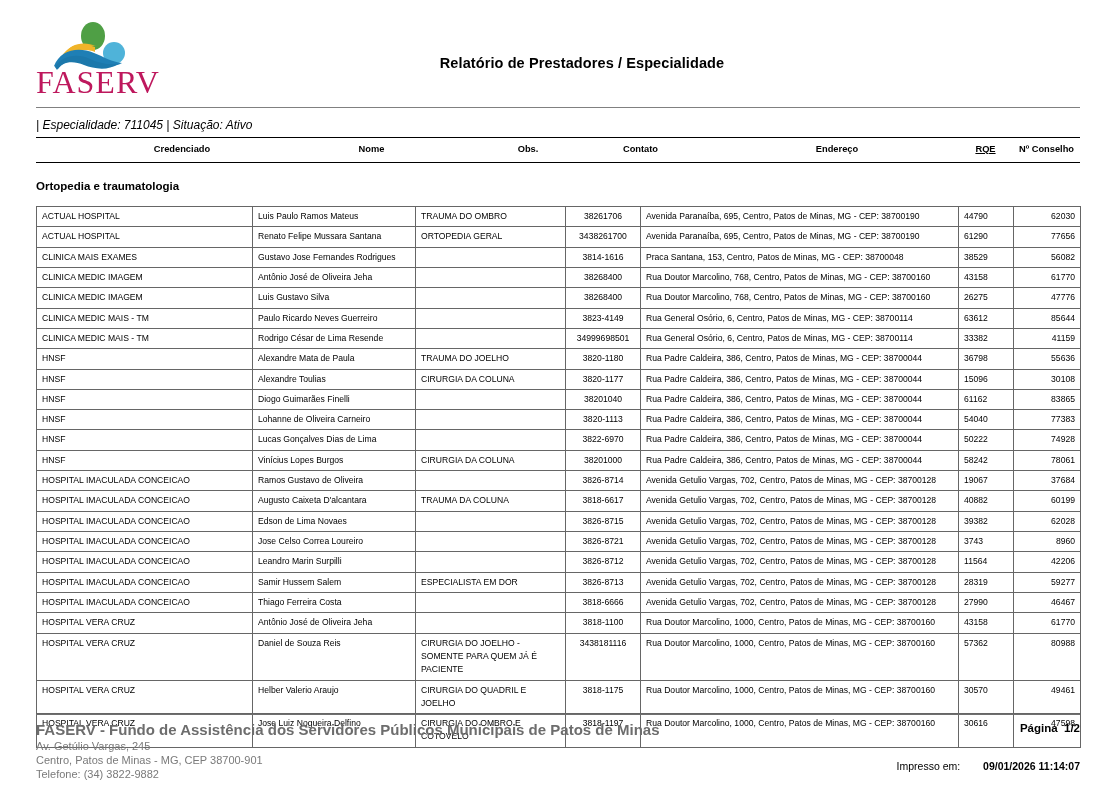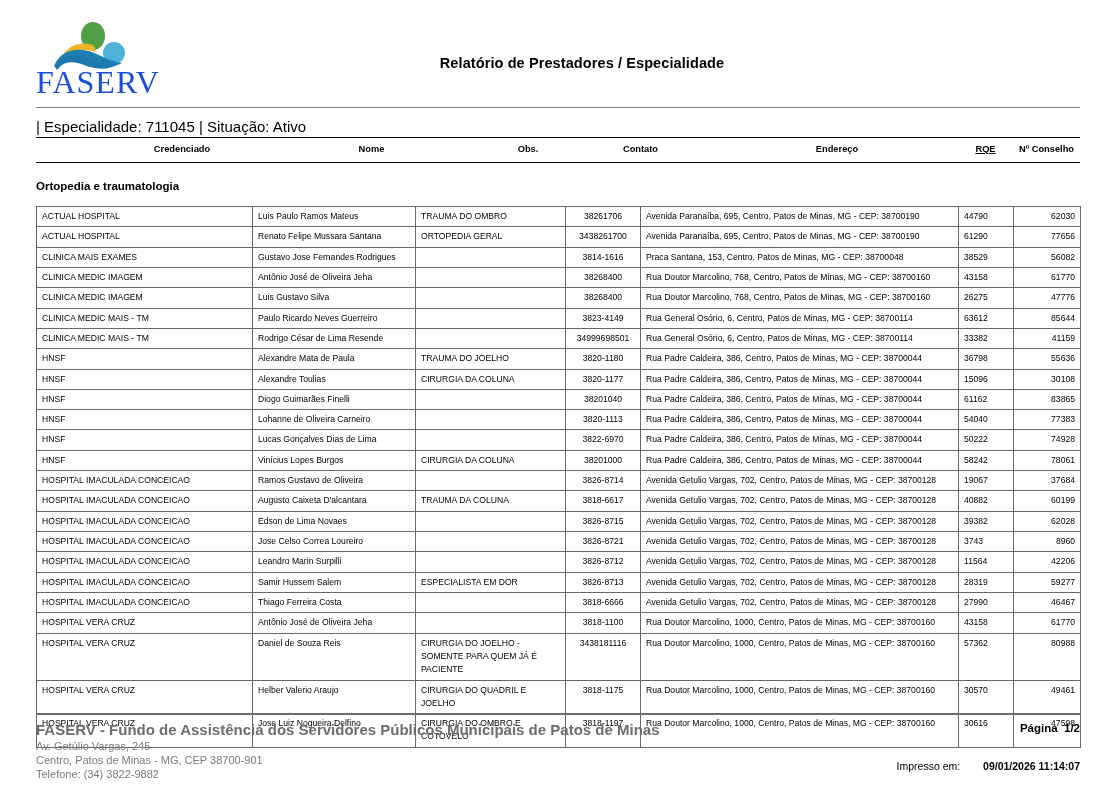--- a/index.html
+++ b/index.html
@@ -41,21 +41,21 @@
     width: 118px;
     height: 52px;
   }
   .logo-word {
     position: absolute;
     left: -2px;
     top: 44px;
     font-family: "Liberation Serif", serif;
     font-size: 32px;
     letter-spacing: 1px;
-    color: #1d4ed8;
+    color: #be185d;
     font-weight: 400;
     line-height: 1;
   }
   .report-title {
     position: absolute;
     left: 16px;
     right: 0;
     top: 55px;
     text-align: center;
     font-size: 14.5px;
@@ -70,22 +70,23 @@
     top: 107px;
     border-top: 1px solid #808080;
     height: 0;
   }
 
   
   .filter-line {
     position: absolute;
     left: 36px;
     top: 118px;
-    font-size: 15px;
+    font-size: 12px;
     color: #000;
+    font-style: italic;
   }
 
   
   .colhead-rule-top {
     position: absolute;
     left: 36px;
     right: 36px;
     top: 137px;
     border-top: 1.4px solid #000;
   }

